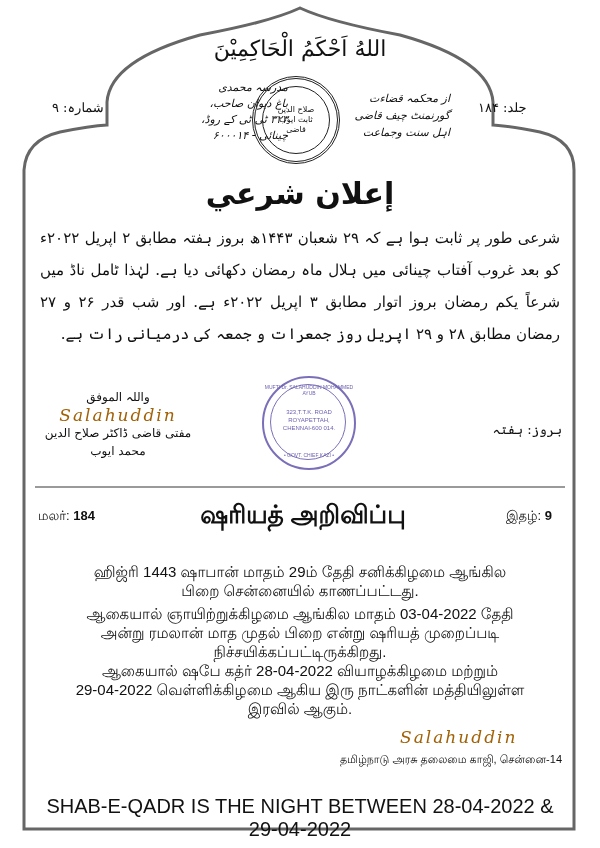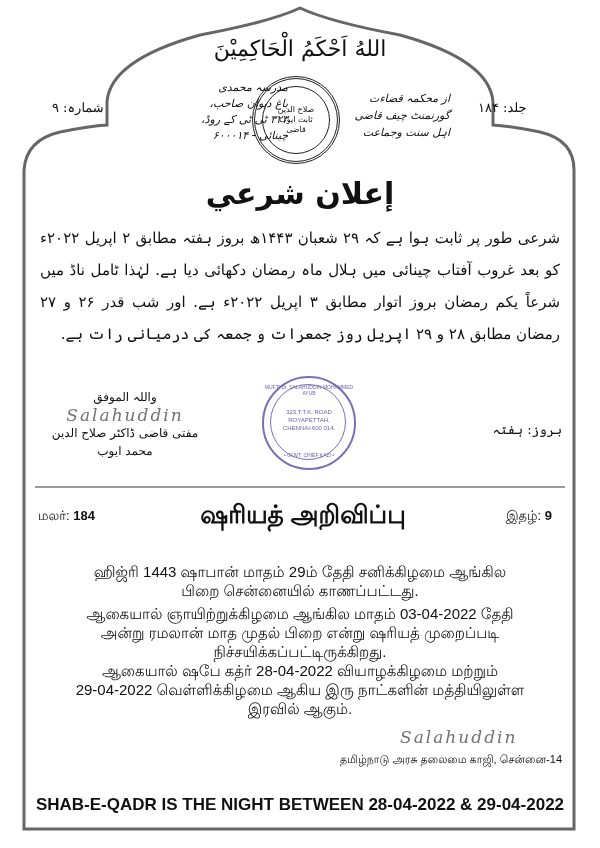--- a/index.html
+++ b/index.html
@@ -17,22 +17,22 @@
     .addr-right { left:340px; top:90px; width:110px; font-size:11px; line-height:17px; text-align:right; font-style:italic; }
 
     .seal-top { left:252px; top:76px; width:82px; height:82px; border:3px double #222; border-radius:50%;
                 display:flex; align-items:center; justify-content:center; }
     .seal-top .inner { width:66px; height:66px; border:1px solid #222; border-radius:50%;
                        font-size:8px; line-height:10px; text-align:center; display:flex; flex-direction:column; justify-content:center; }
 
     .urdu-heading { left:150px; top:176px; width:300px; text-align:center; font-size:30px; font-weight:bold; }
     .urdu-body { left:40px; top:222px; width:520px; font-size:15px; line-height:32px; text-align:justify; text-align-last:right; }
 
-    .urdu-sign { left:40px; top:388px; width:170px; text-align:center; font-size:12px; line-height:18px; }
-    .signature { font-family:"DejaVu Serif", serif; font-style:italic; color:#737373; font-size:17px; letter-spacing:2px; }
+    .urdu-sign { left:33px; top:388px; width:170px; text-align:center; font-size:12px; line-height:18px; }
+    .signature { font-family:"DejaVu Serif", serif; font-style:italic; color:#a16207; font-size:17px; letter-spacing:2px; }
     .urdu-date { left:412px; top:420px; width:150px; font-size:13px; line-height:20px; text-align:right; }
 
     .stamp { left:262px; top:376px; width:90px; height:90px; border:2px solid #7a6fb8; border-radius:50%; color:#6b5fb0; }
     .stamp .ring { position:absolute; left:6px; top:6px; width:74px; height:74px; border:1px solid #7a6fb8; border-radius:50%; }
     .stamp .center { position:absolute; left:0; top:30px; width:90px; text-align:center; font-size:6px; line-height:8px; font-family:"Liberation Sans", sans-serif; }
     .stamp .arc-top { position:absolute; left:0; top:6px; width:90px; text-align:center; font-size:5px; font-family:"Liberation Sans", sans-serif; }
     .stamp .arc-bottom { position:absolute; left:0; top:74px; width:90px; text-align:center; font-size:5px; font-family:"Liberation Sans", sans-serif; }
 
     .divider { left:35px; top:486px; width:530px; height:2px; background:#9a9a9a; }
 
@@ -43,21 +43,21 @@
     .tamil-issue { position:absolute; right:6px; top:8px; font-family:"Liberation Sans", sans-serif; font-size:13px; }
 
     .tamil-para { left:40px; width:520px; text-align:center; font-family:"Liberation Sans", sans-serif; font-size:15px; line-height:19px; }
     .tp1 { top:546px;margin-top:16px; }
     .tp2 { top:604px; }
     .tp3 { top:661px; }
 
     .tamil-sig-img { left:400px; top:727px; }
     .tamil-sign { left:220px; top:752px; width:342px; text-align:right; font-family:"Liberation Sans", sans-serif; font-size:11px; line-height:14px; }
 
-    .english { left:30px; top:795px; width:540px; text-align:center; font-family:"Liberation Sans", sans-serif; font-size:17px; font-weight:bold; }
+    .english { left:30px; top:795px; width:540px; text-align:center; font-family:"Liberation Sans", sans-serif; font-size:20px; font-weight:normal; }
   </style>
 </head>
 <body>
 
 <svg class="frame" viewBox="0 0 600 848" xmlns="http://www.w3.org/2000/svg">
   <path d="M24 829 L24 170 Q26 140 60 132 Q90 126 107 125 L107 102 Q110 60 200 35 Q270 22 300 8 Q330 22 400 35 Q490 60 493 102 L493 125 Q510 126 540 132 Q574 140 574 170 L574 829 Z" fill="none" stroke="#666" stroke-width="3"></path>
 </svg>
 
 <div class="abs top-title rtl serif">اللهُ اَحْكَمُ الْحَاكِمِيْنَ</div>
 

